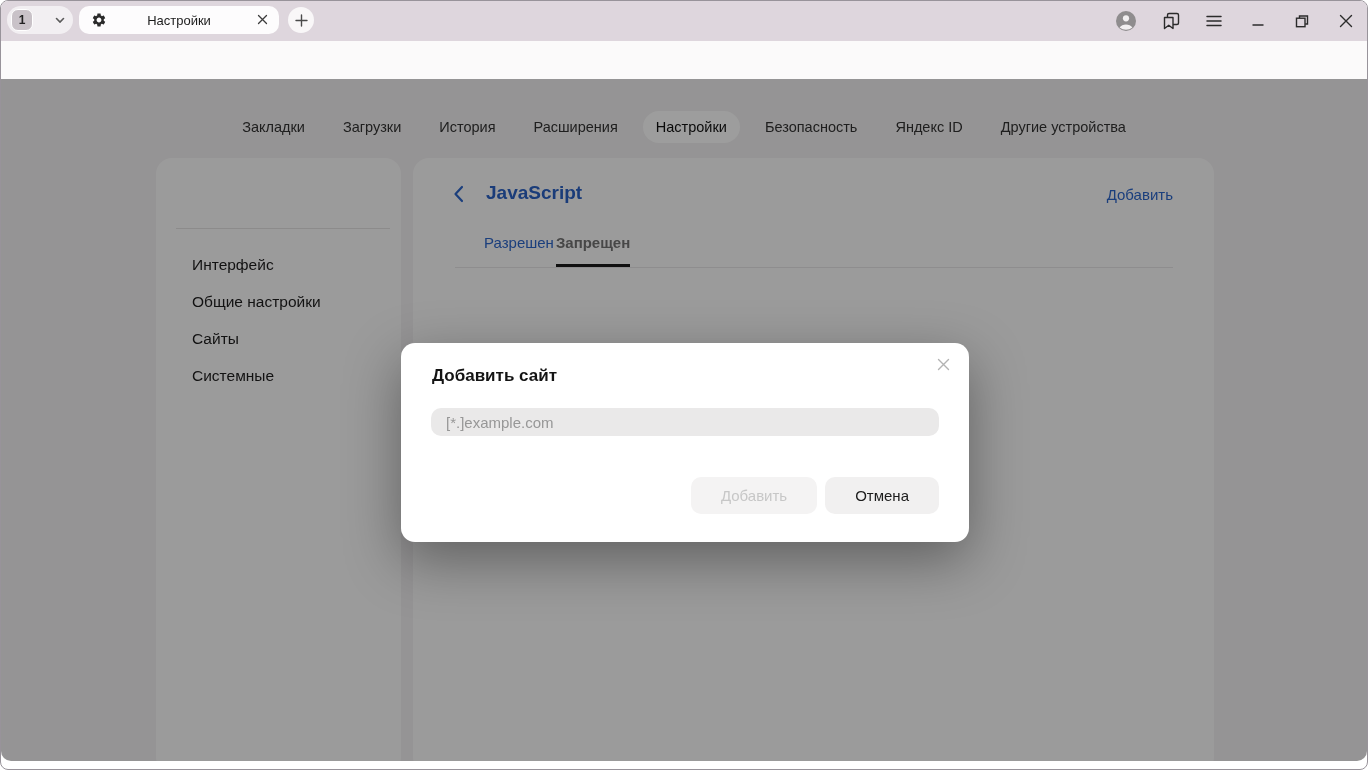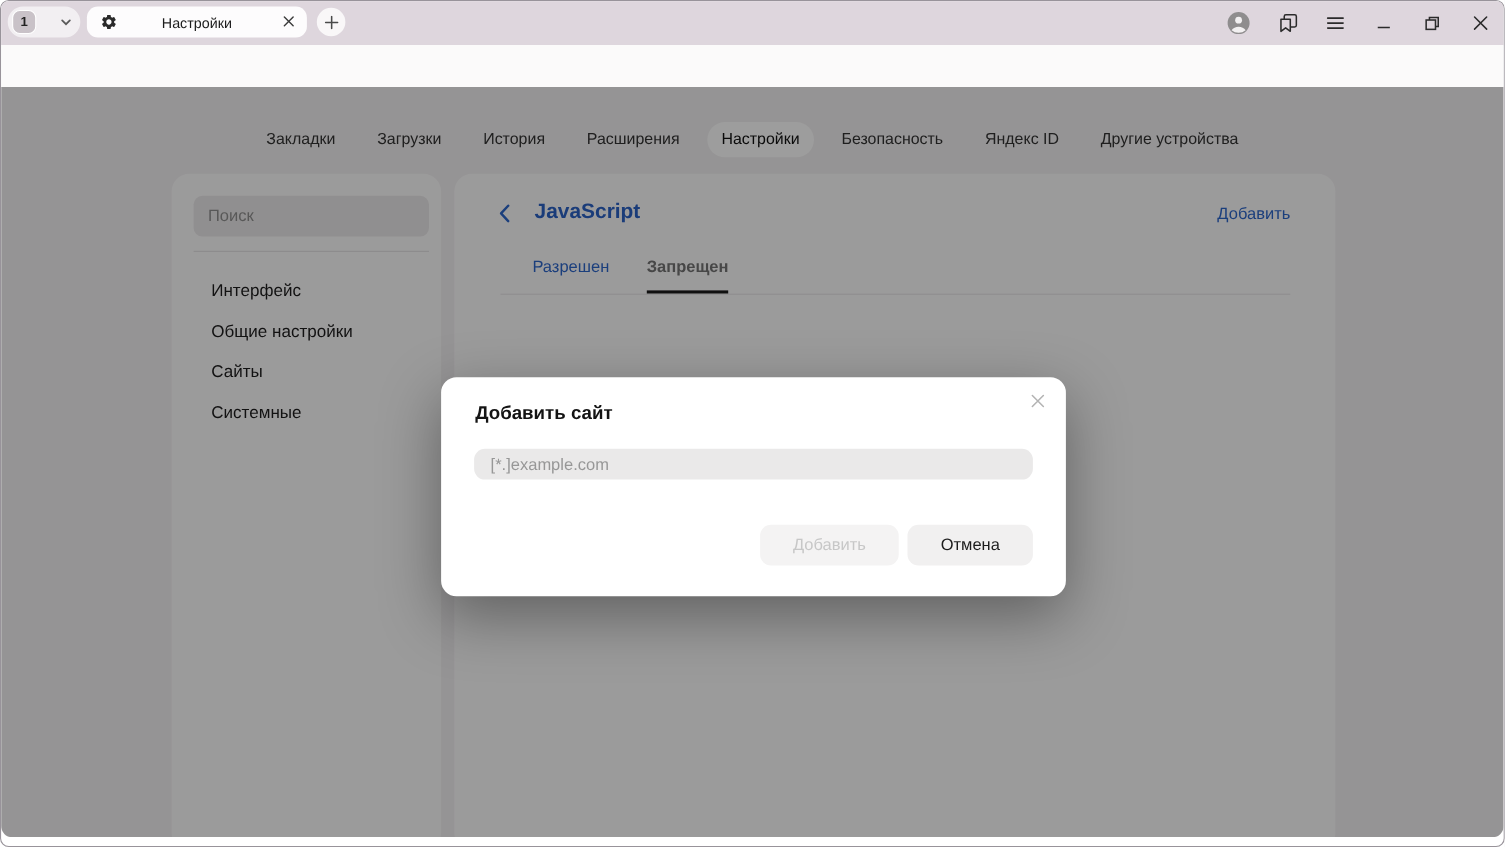--- a/index.html
+++ b/index.html
@@ -38,21 +38,21 @@
   .search-box input { width:100%; height:100%; background:transparent; border:none; outline:none; padding:0 13px; font-size:15px; color:#333; font-family:"Liberation Sans",sans-serif; }
   .search-box input::placeholder { color:#8f8f8f; }
   .side-divider { position:absolute; left:20px; top:70px; width:214px; height:1px; background:#e2e0e1; }
   .side-list { position:absolute; top:88px; left:0; right:0; }
   .side-item { height:37px; line-height:37px; padding-left:36px; font-size:15.5px; color:#1d1d1d; }
 
   .mainpanel { position:absolute; left:412px; top:79px; width:801px; bottom:-12px; background:#fbfafb; border-radius:16px; }
   .back-btn { position:absolute; left:40px; top:27px; width:18px; height:18px; color:#2d66c9; display:flex; align-items:center; }
   .panel-title { position:absolute; left:73px; top:24px; font-size:19px; font-weight:bold; color:#2b62c4; }
   .add-link { position:absolute; right:41px; top:28px; font-size:15px; color:#2d66c9; }
-  .perm-tabs { position:absolute; left:71px; top:76px; display:flex; gap:34px; }
+  .perm-tabs { position:absolute; left:71px; top:76px; display:flex; gap:2px; }
   .perm-tab { font-size:15px; padding-bottom:13px; border-bottom:3px solid transparent; }
   .perm-tab.allowed { color:#2d66c9; }
   .perm-tab.active { color:#737373; font-weight:bold; border-bottom-color:#1a1a1a; }
   .panel-divider { position:absolute; left:42px; right:41px; top:109px; height:1px; background:#e5e4e5; }
 
   .overlay { position:absolute; inset:0; background:rgba(0,0,0,0.38); z-index:5; }
 
   
   .modal { position:absolute; left:400px; top:264px; width:568px; height:199px; background:#fff; border-radius:14px; box-shadow:0 18px 55px rgba(0,0,0,0.38); z-index:10; }
   .modal-close { position:absolute; right:18px; top:14px; color:#b3b3b3; }
@@ -190,23 +190,20 @@
       <span class="nav-item">Загрузки</span>
       <span class="nav-item">История</span>
       <span class="nav-item">Расширения</span>
       <span class="nav-item active">Настройки</span>
       <span class="nav-item">Безопасность</span>
       <span class="nav-item">Яндекс ID</span>
       <span class="nav-item">Другие устройства</span>
     </div>
 
     <div class="sidebar">
-      <div class="search-box">
-        <input type="text" placeholder="Поиск" style="">
-      </div>
       <div class="side-divider"></div>
       <div class="side-list">
         <div class="side-item">Интерфейс</div>
         <div class="side-item">Общие настройки</div>
         <div class="side-item">Сайты</div>
         <div class="side-item">Системные</div>
       </div>
     </div>
 
     <div class="mainpanel">

